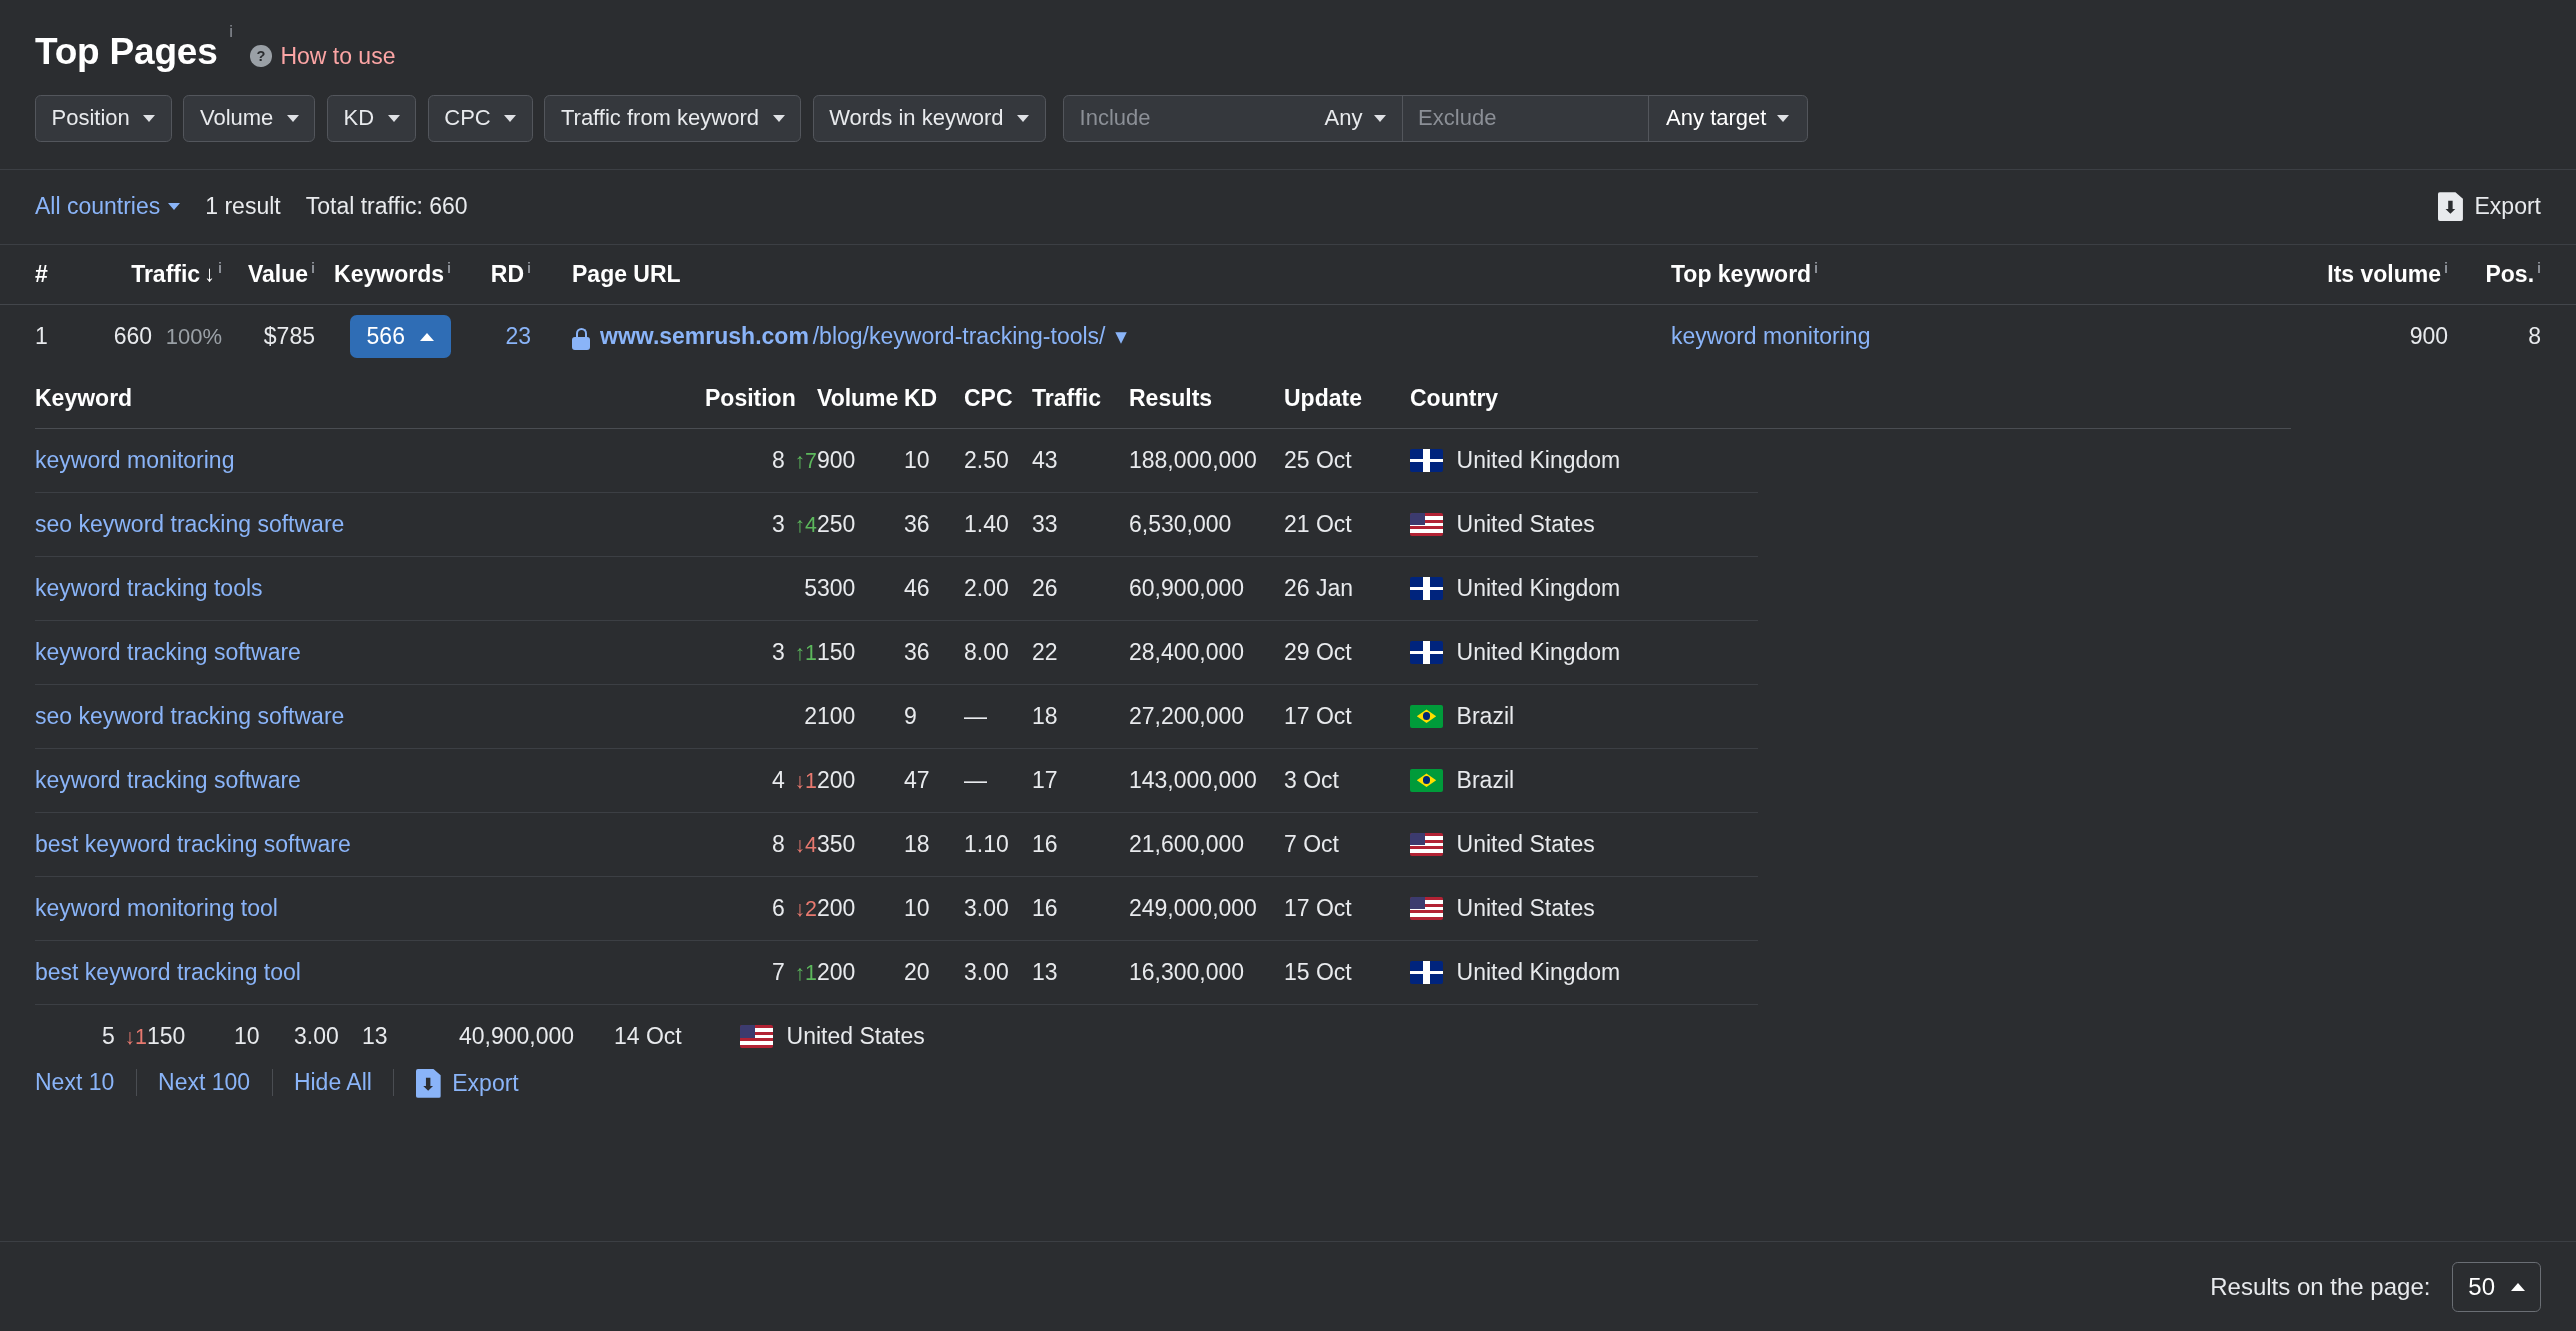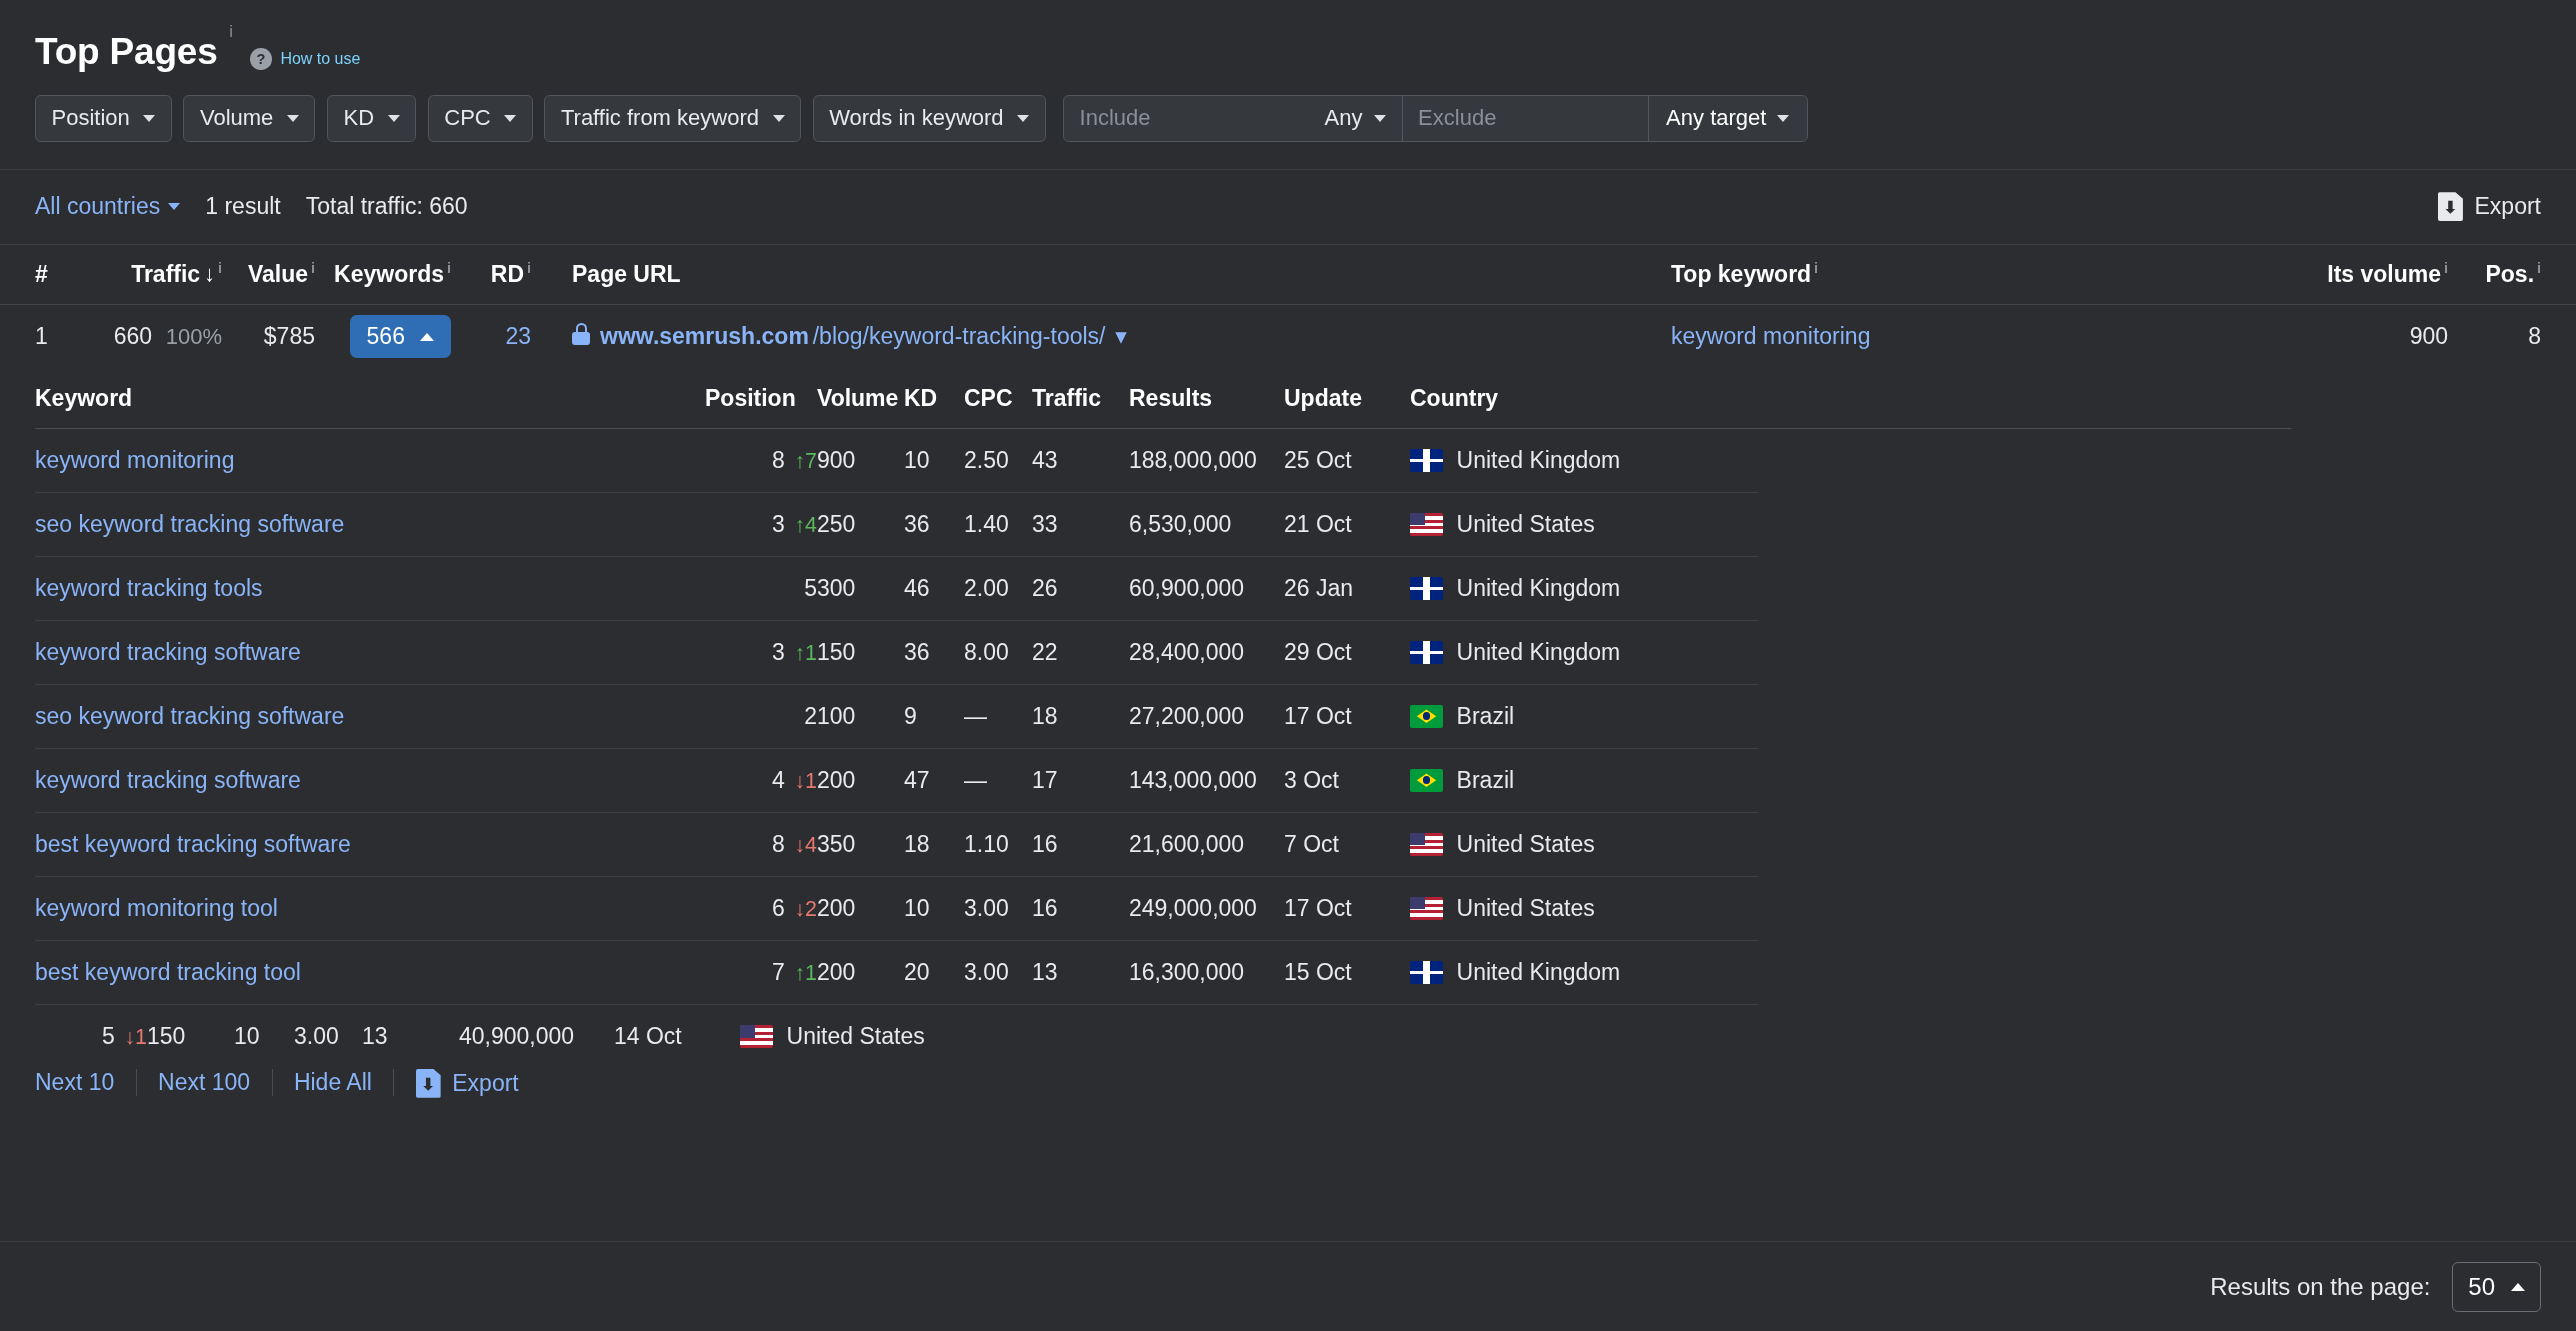--- a/index.html
+++ b/index.html
@@ -22,21 +22,21 @@
   .sup-i {
     font-size: 16.5px; color:#8b8f96; line-height:16.5px;
     align-self:flex-start; margin-top:1.9px; margin-left:1.9px;
   }
   .howto { display:flex; align-items:center; gap:8.7px; margin-left:7.8px; padding-bottom:3.9px;}
   .q-circle{
     width:21.4px;height:21.4px;border-radius:50%;background:#9aa0a6;color:#2b2d30;
     font-size:14.6px;font-weight:bold;display:flex;align-items:center;justify-content:center;
     line-height:1;
   }
-  .howto-label{ font-size:16px; color:#7dd3fc; }
+  .howto-label{ font-size:23px; color:#fca5a5; }
 
   
   .filters { display:flex; align-items:center; gap:11.6px; margin-top:21.4px; }
   .fbtn {
     height:47px; border:1px solid #53565c; border-radius:5.8px;
     background:#35383d; display:flex; align-items:center; gap:13.6px;
     padding:0 15.5px; font-size:22px; color:#e8eaed; white-space:nowrap;
   }
   .caret-d { width:0;height:0;border-left:6.8px solid transparent;border-right:6.8px solid transparent;
              border-top:7.8px solid #dfe1e5; }
@@ -103,21 +103,21 @@
     height:64px; display:flex; align-items:center; padding:0 35px; font-size:23px;
   }
   .cell { display:flex; align-items:center; }
   .pct { color:#9aa0a6; margin-left:13.6px; font-size:22px; }
   .kw-badge{
     background:#2f6db5; color:#fff; border-radius:6.8px;
     height:43px; min-width:101px; display:flex;align-items:center;justify-content:center;
     gap:15.5px; padding:0 13.6px; font-size:23px;
   }
   .rd-blue { color:#8ab4f8; }
-  .url-cell { display:flex;align-items:flex-start;gap:9.7px;font-size:23px; }
+  .url-cell { display:flex;align-items:flex-end;gap:9.7px;font-size:23px; }
   .lock {
     width:18.4px;height:22px;position:relative;display:inline-block;
   }
   .lock .body{position:absolute;bottom:0;left:0;width:18.4px;height:13.6px;background:#8ab4f8;border-radius:2.9px;}
   .lock .shack{position:absolute;top:0;left:3.9px;width:10.7px;height:10.7px;border:2.9px solid #8ab4f8;
                border-bottom:none;border-radius:5.8px 5.8px 0 0;}
   .url-dom { color:#8ab4f8; font-weight:bold; }
   .url-path{ color:#8ab4f8; }
 
   

